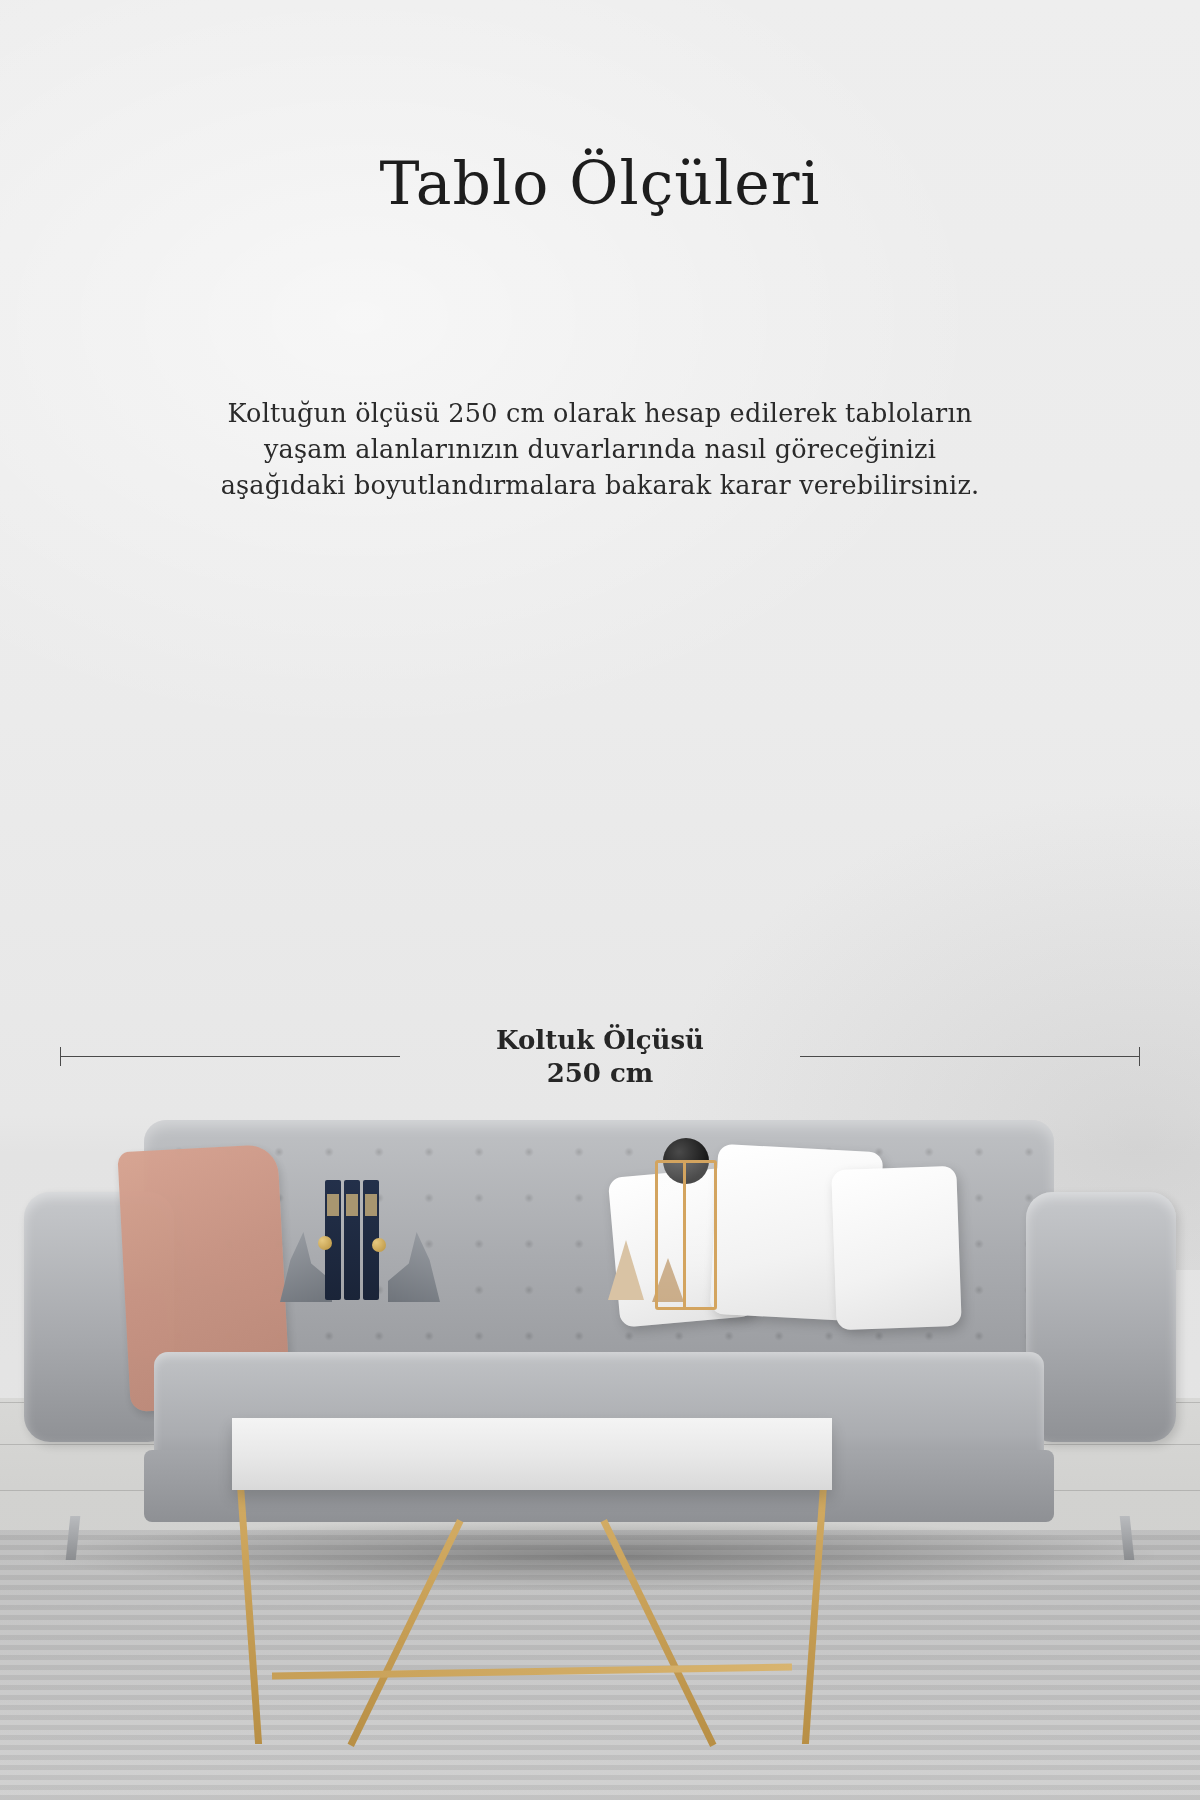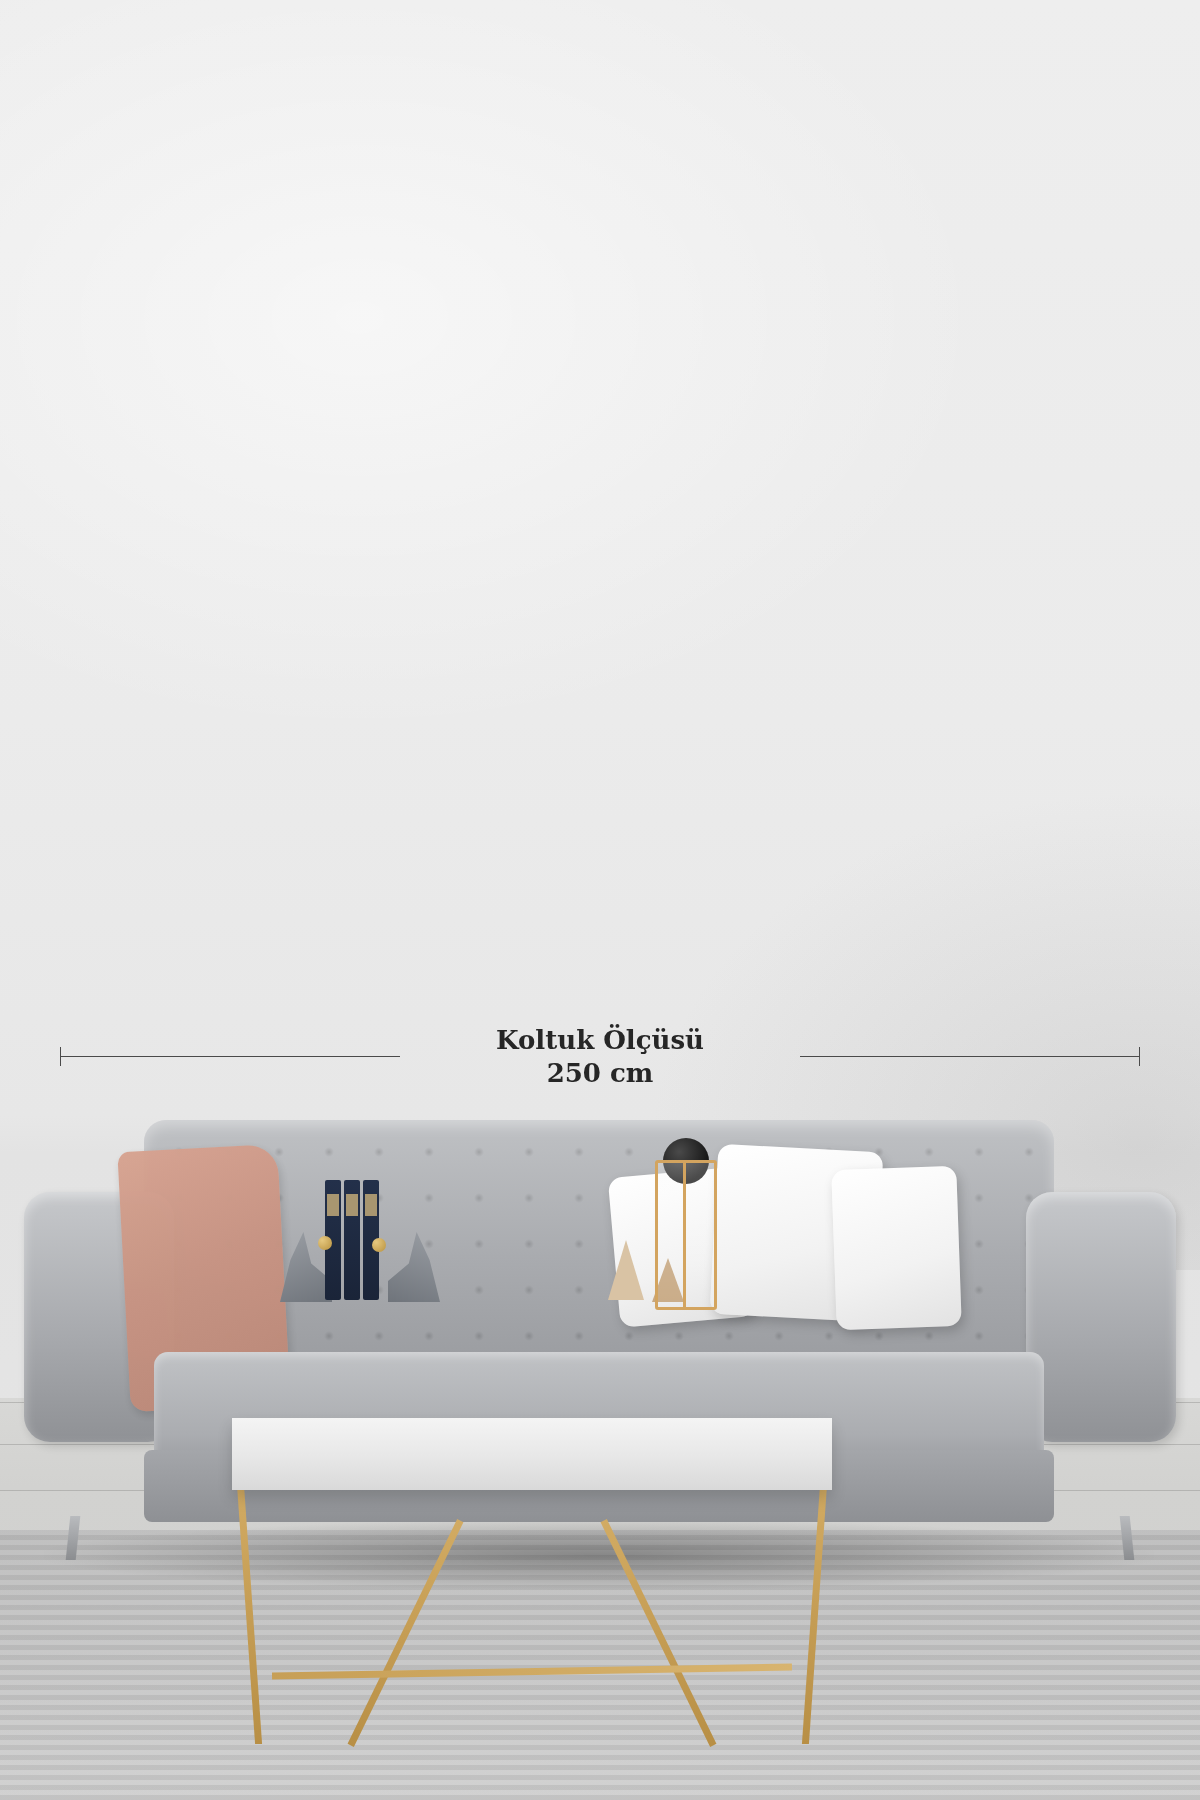--- a/index.html
+++ b/index.html
@@ -369,20 +369,24 @@
     border-bottom: 44px solid #c7a882;
   }
 </style>
 </head>
 <body>
 
 <div class="scene">
 
   <div class="wall-shade"></div>
 
+  <div class="title">Tablo Ölçüleri</div>
+  <div class="subtitle">Koltuğun ölçüsü 250 cm olarak hesap edilerek tabloların
+yaşam alanlarınızın duvarlarında nasıl göreceğinizi
+aşağıdaki boyutlandırmalara bakarak karar verebilirsiniz.</div>
 
   <div class="frames">
 
     <div class="frame-wrap" style="left:30px;">
       <div class="frame" style="width:74px;height:102px;padding:6px;">
         <div class="mat" style="inset:6px;"></div>
       </div>
       <div class="frame-label" style="font-size:14px;">17x23</div>
     </div>
 

